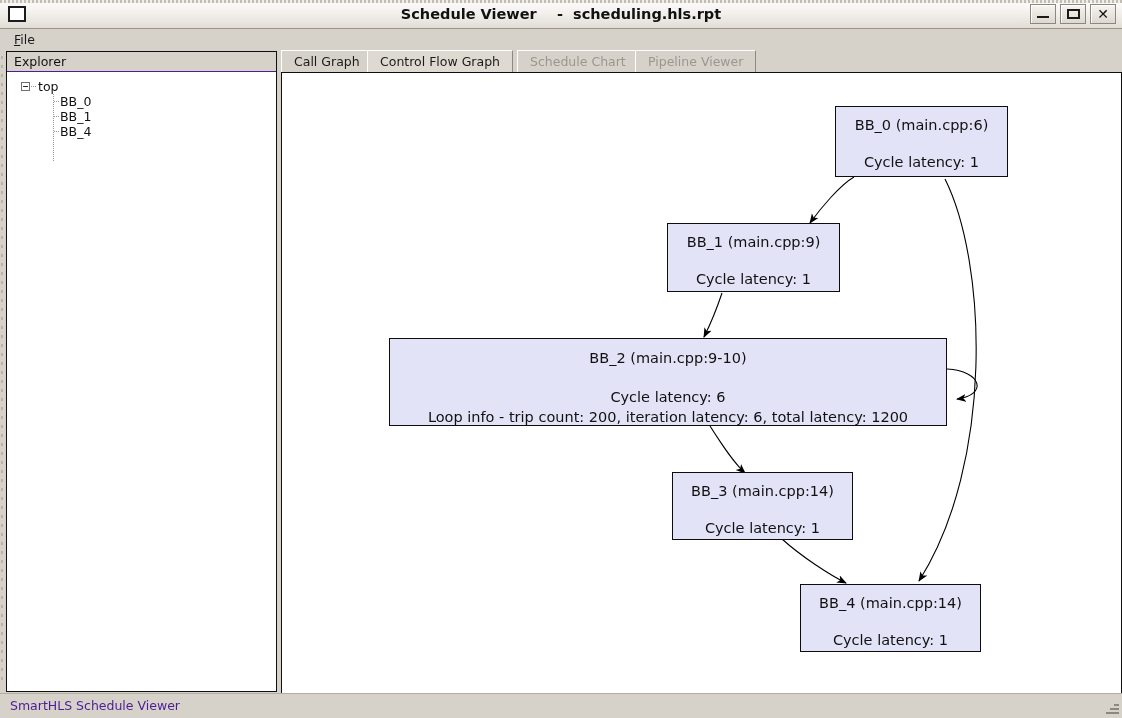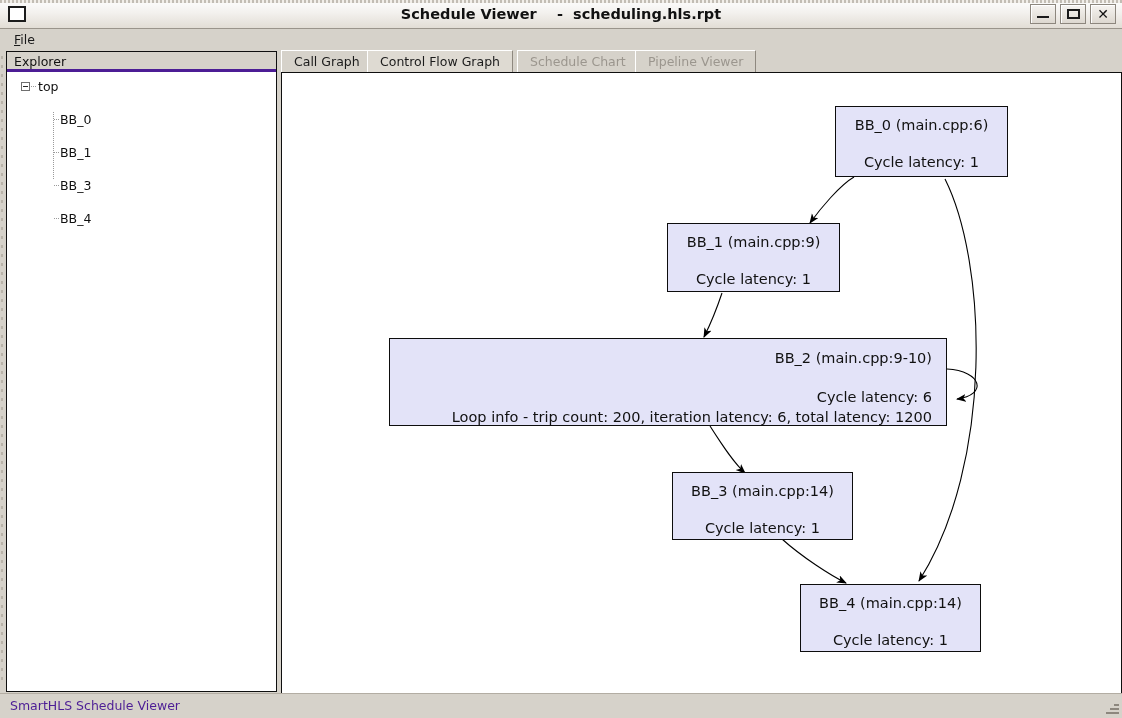--- a/index.html
+++ b/index.html
@@ -125,21 +125,21 @@
     width: 271px; height: 641px;
     background: #ffffff;
     border: 1px solid #0f0f0f;
     box-sizing: border-box;
   }
   .explorer-header {
     position: absolute;
     left: 0; top: 0;
     width: 100%; height: 20px;
     background: #d6d2ca;
-    border-bottom: 3px solid #4c1d95;
+    border-bottom: 1px solid #4c1d95;
     line-height: 20px;
     padding-left: 7px;
     font-size: 12.5px;
     color: #111;
     box-sizing: border-box;
   }
   .tree {
     position: absolute;
     left: 0; top: 21px;
     width: 100%;
@@ -189,21 +189,20 @@
   }
   .tree-node {
     position: relative;
     height: 15px;
     line-height: 15px;
     font-size: 12.5px;
     color: #111;
     padding-left: 53px;
     white-space: nowrap;
     cursor: default;
-    margin-top: 18px;
   }
   .tree-node .tick {
     position: absolute;
     left: 47px; top: 7px;
     width: 5px; height: 1px;
     background: repeating-linear-gradient(to right,
       #9a9a9a 0px, #9a9a9a 1px, transparent 1px, transparent 2px);
   }
 
   
@@ -262,21 +261,21 @@
     box-sizing: border-box;
     font-size: 14.5px;
     color: #111;
     padding: 11px 14px 9px 14px;
     line-height: 1.0;
     cursor: pointer;
     white-space: nowrap;
   }
   .bb-node .l1 { display: block; }
   .bb-node .l2 { display: block; margin-top: 22px; }
-  .bb-node.wide { padding: 12px 14px 8px 14px; text-align: right; }
+  .bb-node.wide { padding: 12px 14px 8px 14px; text-align: center; }
   .bb-node.wide .l2 { margin-top: 24px; }
   .bb-node .l3 { display: block; margin-top: 6px; }
   .bb-node.centered { text-align: center; }
 
   
   .statusbar {
     position: absolute;
     left: 0; top: 693px;
     width: 1122px; height: 25px;
     background: #d6d2ca;
@@ -346,24 +345,20 @@
         <div class="tree-node">
           <span class="tick"></span>
           <span>BB_0</span>
         </div>
         <div class="tree-node">
           <span class="tick"></span>
           <span>BB_1</span>
         </div>
         <div class="tree-node">
           <span class="tick"></span>
-          <span>BB_3</span>
-        </div>
-        <div class="tree-node">
-          <span class="tick"></span>
           <span>BB_4</span>
         </div>
       </div>
     </div>
   </div>
 
   <div class="tabstrip">
     <div class="tab" style="left:0px;">Call Graph</div>
     <div class="tab active" style="left:86px;">Control Flow Graph</div>
     <div class="tab disabled" style="left:236px;">Schedule Chart</div>

